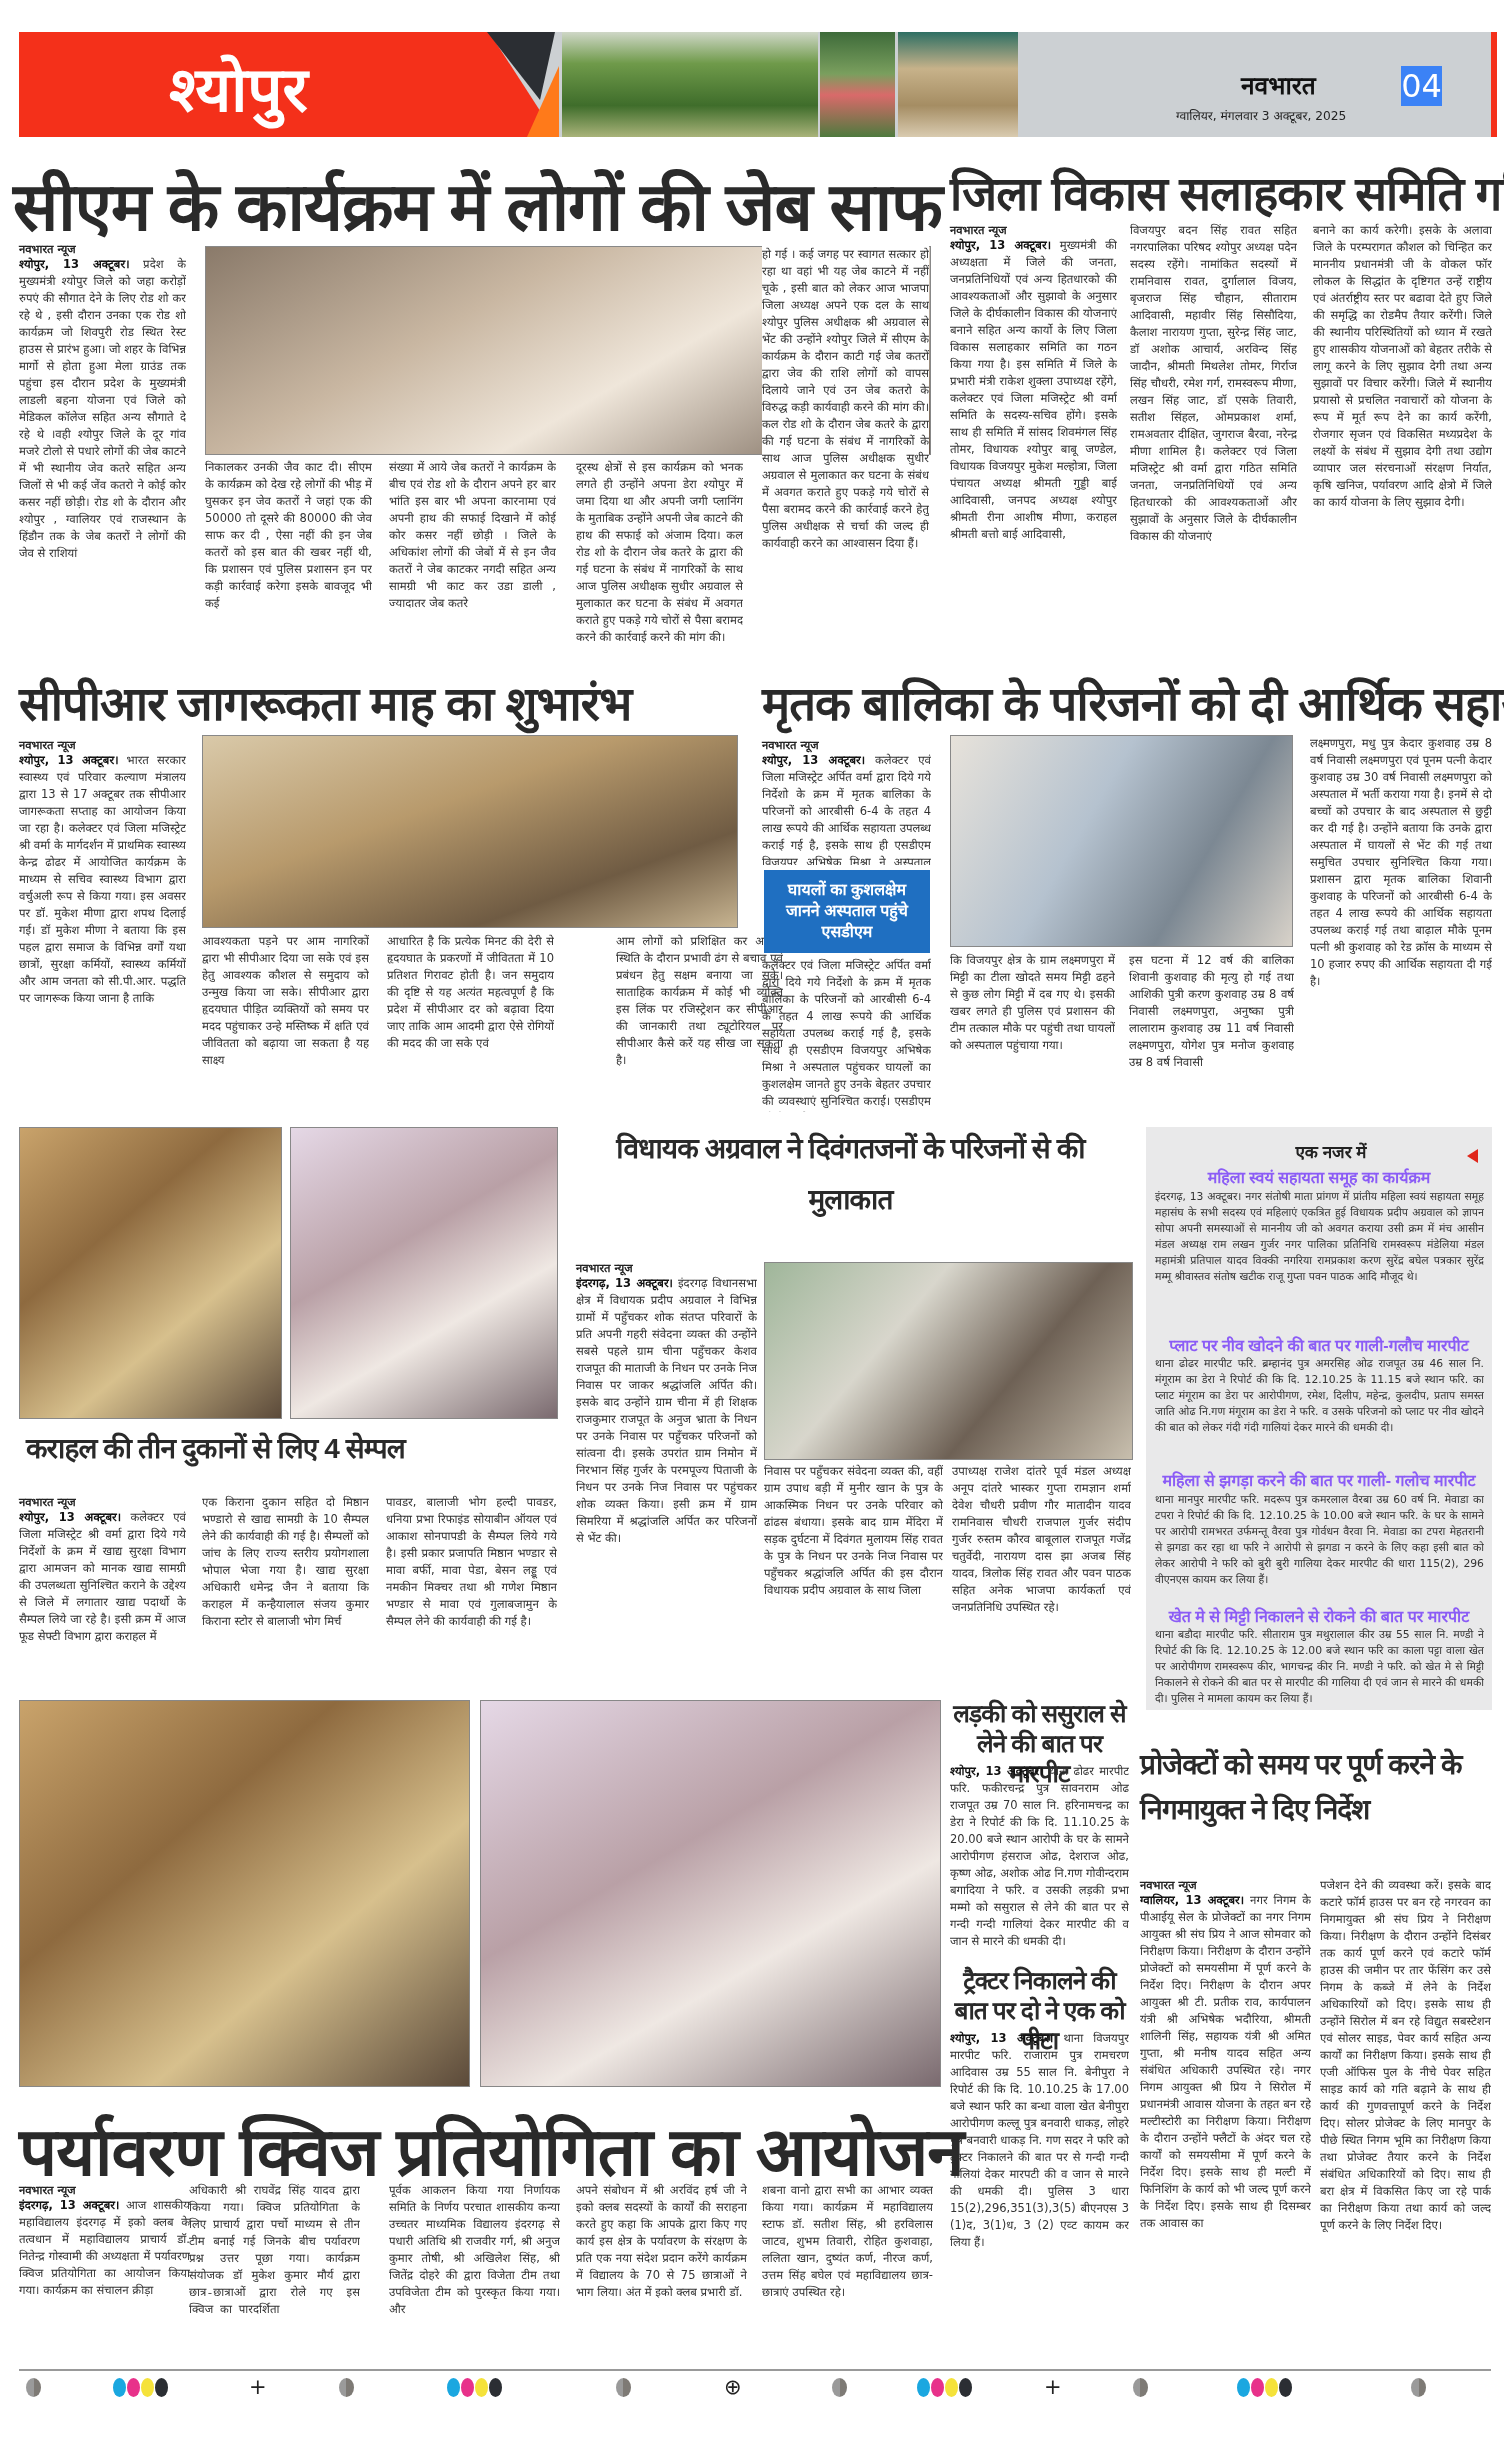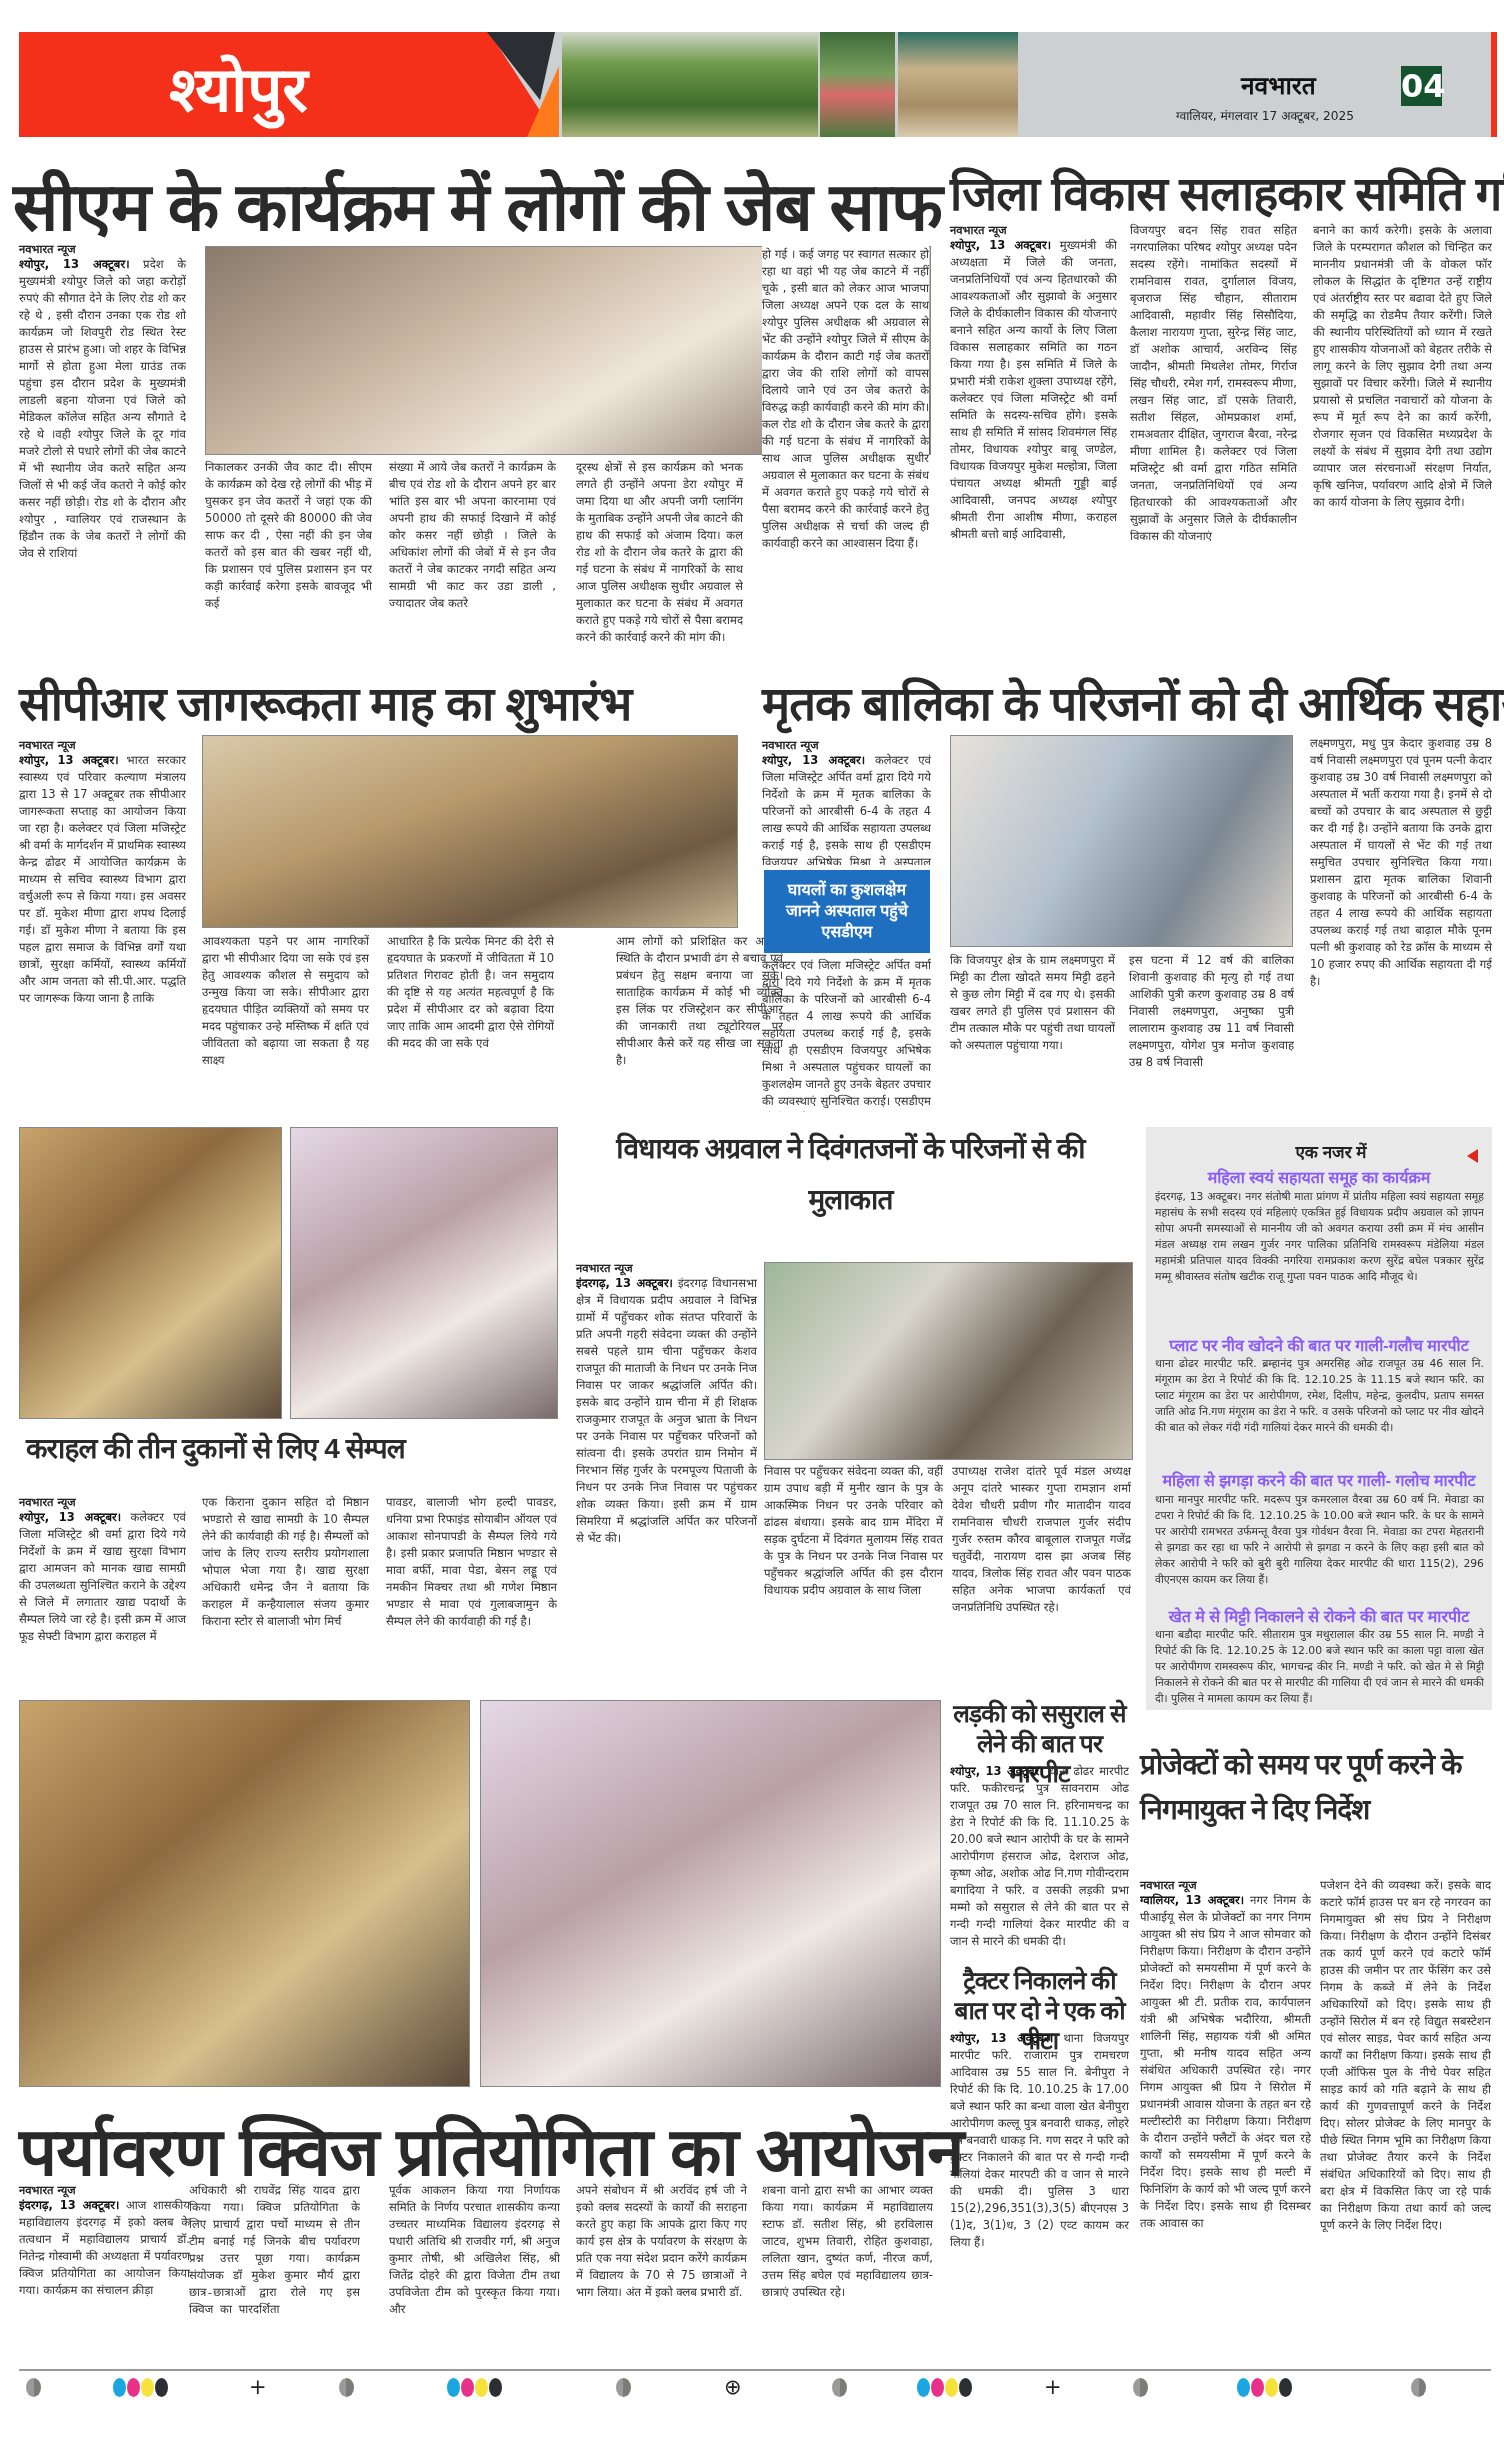--- a/index.html
+++ b/index.html
@@ -6,21 +6,21 @@
   body { width: 1505px; height: 2438px; background: #fff; font-family: "DejaVu Sans", sans-serif; color: #222; position: relative; overflow: hidden; }
   .abs { position: absolute; }
   .masthead { left: 19px; top: 32px; width: 1477px; height: 105px; background: #ccd0d3; }
   .mast-red { left: 19px; top: 32px; width: 538px; height: 105px; background: #f4301a; clip-path: polygon(0 0, 470px 0, 538px 105px, 0 105px); }
   .mast-dark { left: 487px; top: 32px; width: 68px; height: 68px; background: #2b2e33; clip-path: polygon(0 0, 100% 0, 53px 100%); }
   .mast-orange { left: 527px; top: 66px; width: 32px; height: 71px; background: #ff7a1a; clip-path: polygon(100% 0, 100% 100%, 0 100%); }
   .mast-title { left: 169px; top: 45px; font-size: 62px; color: #fff; font-weight: bold; font-family: "DejaVu Sans", sans-serif; }
   .mast-photo { top: 32px; height: 105px; }
   .mast-right-bar { left: 1491px; top: 32px; width: 5.6px; height: 105px; background: #f4301a; }
   .paper-name { left: 1241px; top: 68px; font-size: 24.5px; font-weight: bold; color: #111; }
-  .page-no { left: 1401px; top: 66px; width: 41px; height: 40px; background: #14532d; color: #fff; font-size: 32px; font-weight: bold; text-align: center; line-height: 40px; }
+  .page-no { left: 1401px; top: 66px; width: 41px; height: 40px; background: #3b82f6; color: #fff; font-size: 32px; font-weight: normal; text-align: center; line-height: 40px; }
   .mast-date { left: 1176px; top: 107px; font-size: 12.2px; color: #222; }
 
   .headline { font-family: "Liberation Sans", sans-serif; font-weight: bold; color: #2a2a2a; letter-spacing: -0.9px; white-space: nowrap; }
   .h-xl { font-size: 67px; }
   .h-lg { font-size: 47px; }
   .h-md { font-size: 28px; }
   .h-sm { font-size: 24.5px; }
   .byline { font-size: 11.3px; font-weight: bold; color: #222; }
   .col { font-size: 11.5px; line-height: 17px; text-align: justify; color: #333; font-family: "DejaVu Sans", sans-serif; }
   .col b { color: #111; }
@@ -52,21 +52,21 @@
 <div class="abs mast-red"></div>
 <div class="abs mast-dark"></div>
 <div class="abs mast-orange"></div>
 <div class="abs mast-title">श्योपुर</div>
 <div class="abs mast-photo mast-p1" style="left:562px;width:256px;"></div>
 <div class="abs mast-photo mast-p2" style="left:820px;width:75px;"></div>
 <div class="abs mast-photo mast-p3" style="left:898px;width:120px;"></div>
 <div class="abs mast-right-bar"></div>
 <div class="abs paper-name">नवभारत</div>
 <div class="abs page-no">04</div>
-<div class="abs mast-date">ग्वालियर, मंगलवार 17 अक्टूबर, 2025</div>
+<div class="abs mast-date">ग्वालियर, मंगलवार 3 अक्टूबर, 2025</div>
 
 <div class="abs headline h-xl" style="left:13px;top:158px;">सीएम के कार्यक्रम में लोगों की जेब साफ</div>
 <div class="abs byline" style="left:19px;top:241px;">नवभारत न्यूज</div>
 <div class="abs col" style="left:19px;top:256px;width:167px;height:395px;overflow:hidden;"><b>श्योपुर, 13 अक्टूबर।</b> <span>प्रदेश के मुख्यमंत्री श्योपुर जिले को जहा करोड़ों रुपएं की सौगात देने के लिए रोड शो कर रहे थे , इसी दौरान उनका एक रोड शो कार्यक्रम जो शिवपुरी रोड स्थित रेस्ट हाउस से प्रारंभ हुआ। जो शहर के विभिन्न मार्गो से होता हुआ मेला ग्राउंड तक पहुंचा इस दौरान प्रदेश के मुख्यमंत्री लाडली बहना योजना एवं जिले को मेडिकल कॉलेज सहित अन्य सौगाते दे रहे थे ।वही श्योपुर जिले के दूर गांव मजरे टोलो से पधारे लोगों की जेब काटने में भी स्थानीय जेव कतरे सहित अन्य जिलों से भी कई जेंव कतरो ने कोई कोर कसर नहीं छोड़ी। रोड शो के दौरान और श्योपुर , ग्वालियर एवं राजस्थान के हिंडौन तक के जेब कतरों ने लोगों की जेव से राशियां</span></div>
 <div class="abs photo p7" style="left:205px;top:246px;width:726px;height:209px;"></div>
 <div class="abs col" style="left:205px;top:459px;width:167px;height:188px;overflow:hidden;">निकालकर उनकी जैव काट दी। सीएम के कार्यक्रम को देख रहे लोगों की भीड़ में घुसकर इन जेव कतरों ने जहां एक की 50000 तो दूसरे की 80000 की जेव साफ कर दी , ऐसा नहीं की इन जेब कतरों को इस बात की खबर नहीं थी, कि प्रशासन एवं पुलिस प्रशासन इन पर कड़ी कार्रवाई करेगा इसके बावजूद भी कई</div>
 <div class="abs col" style="left:389px;top:459px;width:167px;height:188px;overflow:hidden;">संख्या में आये जेब कतरों ने कार्यक्रम के बीच एवं रोड शो के दौरान अपने हर बार भांति इस बार भी अपना कारनामा एवं अपनी हाथ की सफाई दिखाने में कोई कोर कसर नहीं छोड़ी । जिले के अधिकांश लोगों की जेबों में से इन जैव कतरों ने जेब काटकर नगदी सहित अन्य सामग्री भी काट कर उडा डाली , ज्यादातर जेब कतरे</div>
 <div class="abs col" style="left:576px;top:459px;width:167px;height:188px;overflow:hidden;">दूरस्थ क्षेत्रों से इस कार्यक्रम को भनक लगते ही उन्होंने अपना डेरा श्योपुर में जमा दिया था और अपनी जगी प्लानिंग के मुताबिक उन्होंने अपनी जेब काटने की हाथ की सफाई को अंजाम दिया। कल रोड शो के दौरान जेब कतरे के द्वारा की गई घटना के संबंध में नागरिकों के साथ आज पुलिस अधीक्षक सुधीर अग्रवाल से मुलाकात कर घटना के संबंध में अवगत कराते हुए पकड़े गये चोरों से पैसा बरामद करने की कार्रवाई करने की मांग की।</div>
 <div class="abs col" style="left:762px;top:246px;width:167px;height:403px;overflow:hidden;background:#fff;">हो गई । कई जगह पर स्वागत सत्कार हो रहा था वहां भी यह जेब काटने में नहीं चूके , इसी बात को लेकर आज भाजपा जिला अध्यक्ष अपने एक दल के साथ श्योपुर पुलिस अधीक्षक श्री अग्रवाल से भेंट की उन्होंने श्योपुर जिले में सीएम के कार्यक्रम के दौरान काटी गई जेब कतरों द्वारा जेव की राशि लोगों को वापस दिलाये जाने एवं उन जेब कतरो के विरुद्ध कड़ी कार्यवाही करने की मांग की। कल रोड शो के दौरान जेब कतरे के द्वारा की गई घटना के संबंध में नागरिकों के साथ आज पुलिस अधीक्षक सुधीर अग्रवाल से मुलाकात कर घटना के संबंध में अवगत कराते हुए पकड़े गये चोरों से पैसा बरामद करने की कार्रवाई करने हेतु पुलिस अधीक्षक से चर्चा की जल्द ही कार्यवाही करने का आश्वासन दिया हैं।</div>
 

